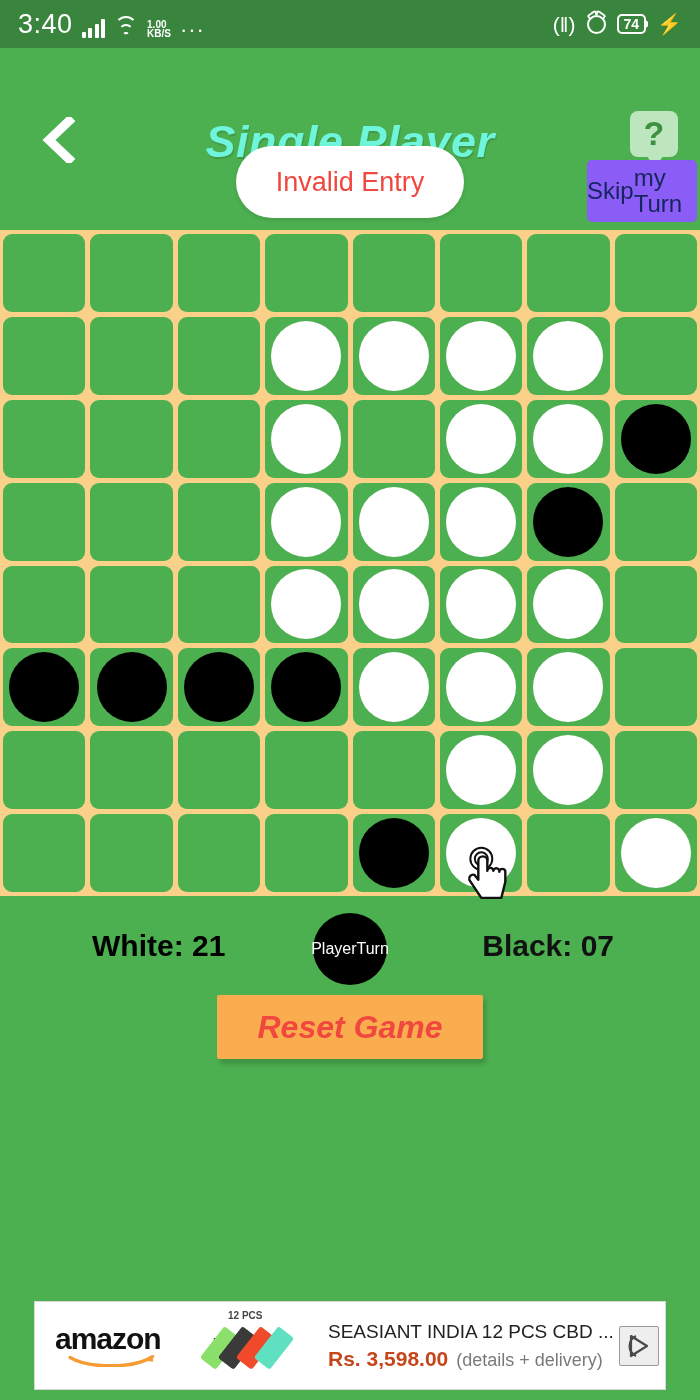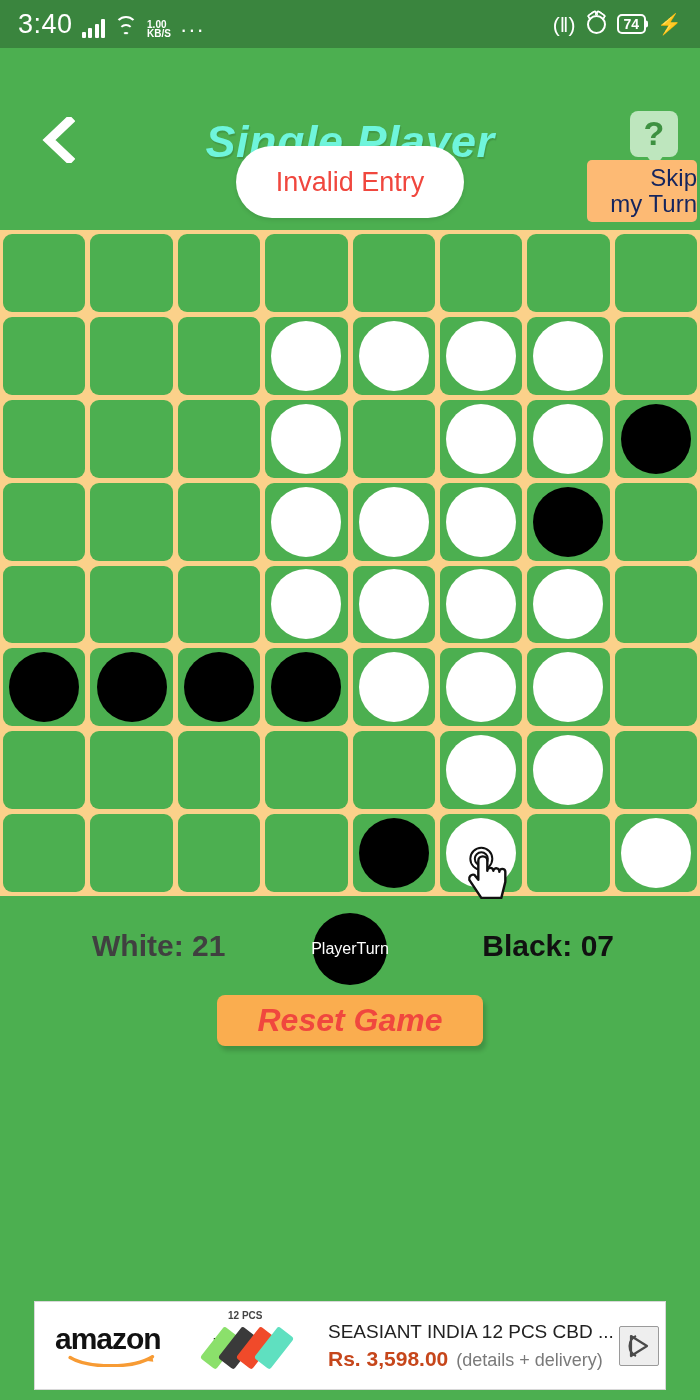--- a/index.html
+++ b/index.html
@@ -63,51 +63,51 @@
       border-top:12px solid #BEE6BE; }
   .help-q { position:absolute; top:-1px; left:0; width:48px; line-height:46px;
       text-align:center; font-size:34px; font-weight:bold; color:#3E9141; }
 
   
   .toast { position:absolute; top:146px; left:236px; width:228px; height:72px;
       background:#ffffff; border-radius:36px; display:flex; align-items:center;
       justify-content:center; box-shadow:0 2px 4px rgba(0,0,0,.10); }
   .toast span { font-size:27px; color:#F0473E; }
   .skip-btn { position:absolute; top:160px; right:3px; width:110px; height:62px;
-      background:#fdba74; border-radius:5px; display:flex; flex-direction:column;
-      align-items:flex-end; justify-content:center; cursor:pointer; line-height:1.08; }
+      background:#8b5cf6; border-radius:5px; display:flex; 
+      align-items:center; justify-content:center; cursor:pointer; line-height:1.08; }
   .skip-btn span { font-size:24px; color:#15255E; }
 
   
   .board { position:absolute; top:230px; left:0; width:700px; height:666px;
       background:#FBD18A; display:grid;
       grid-template-columns:repeat(8,1fr); grid-template-rows:repeat(8,1fr);
       gap:5px; padding:4px 3px; }
   .cell { position:relative; background:#4CAF50; border-radius:9px;
       display:flex; align-items:center; justify-content:center; cursor:pointer; }
   .disc { width:70px; height:70px; border-radius:50%; }
   .disc.white { background:#FFFFFF; }
   .disc.black { background:#000000; }
   .cursor { position:absolute; left:50%; top:50%; width:56px; height:62px;
       transform:translate(-28%,-18%); pointer-events:none; }
 
   
   .score { position:absolute; top:900px; left:0; width:700px; height:96px; }
   .score-white { position:absolute; left:92px; top:29px; font-size:30px;
-      font-weight:bold; color:#404040; }
+      font-weight:bold; color:#000000; }
   .score-black { position:absolute; right:86px; top:29px; font-size:30px;
       font-weight:bold; color:#111111; }
   .turn { position:absolute; left:313px; top:13px; width:74px; height:72px;
       background:#000; border-radius:50%; color:#fff; display:flex;
       flex-direction:row; align-items:center; justify-content:center;
       font-size:16px; line-height:1.22; }
 
   
-  .reset-btn { position:absolute; top:995px; left:217px; width:266px; height:51px;
-      background:#FAAD4F; border-radius:8px; display:flex; align-items:center;
+  .reset-btn { position:absolute; top:995px; left:217px; width:266px; height:64px;
+      background:#FAAD4F; border-radius:2px; display:flex; align-items:center;
       justify-content:center; cursor:pointer; box-shadow:3px 5px 4px rgba(0,0,0,.16);text-align:right; }
   .reset-btn span { font-size:32px; font-weight:bold; font-style:italic; color:#F0473E; }
 
   
   .ad { position:absolute; left:34px; top:1301px; width:632px; height:89px;
       background:#fff; border:1px solid #d8d8d8; display:flex; align-items:center; }
   .ad-logo { width:165px; padding-left:20px; }
   .amz { position:relative; font-size:30px; font-weight:bold; color:#111;
       letter-spacing:-1px; line-height:1; }
   .amz sub { font-size:15px; font-weight:bold; letter-spacing:0; vertical-align:baseline;margin-left:48px; }

